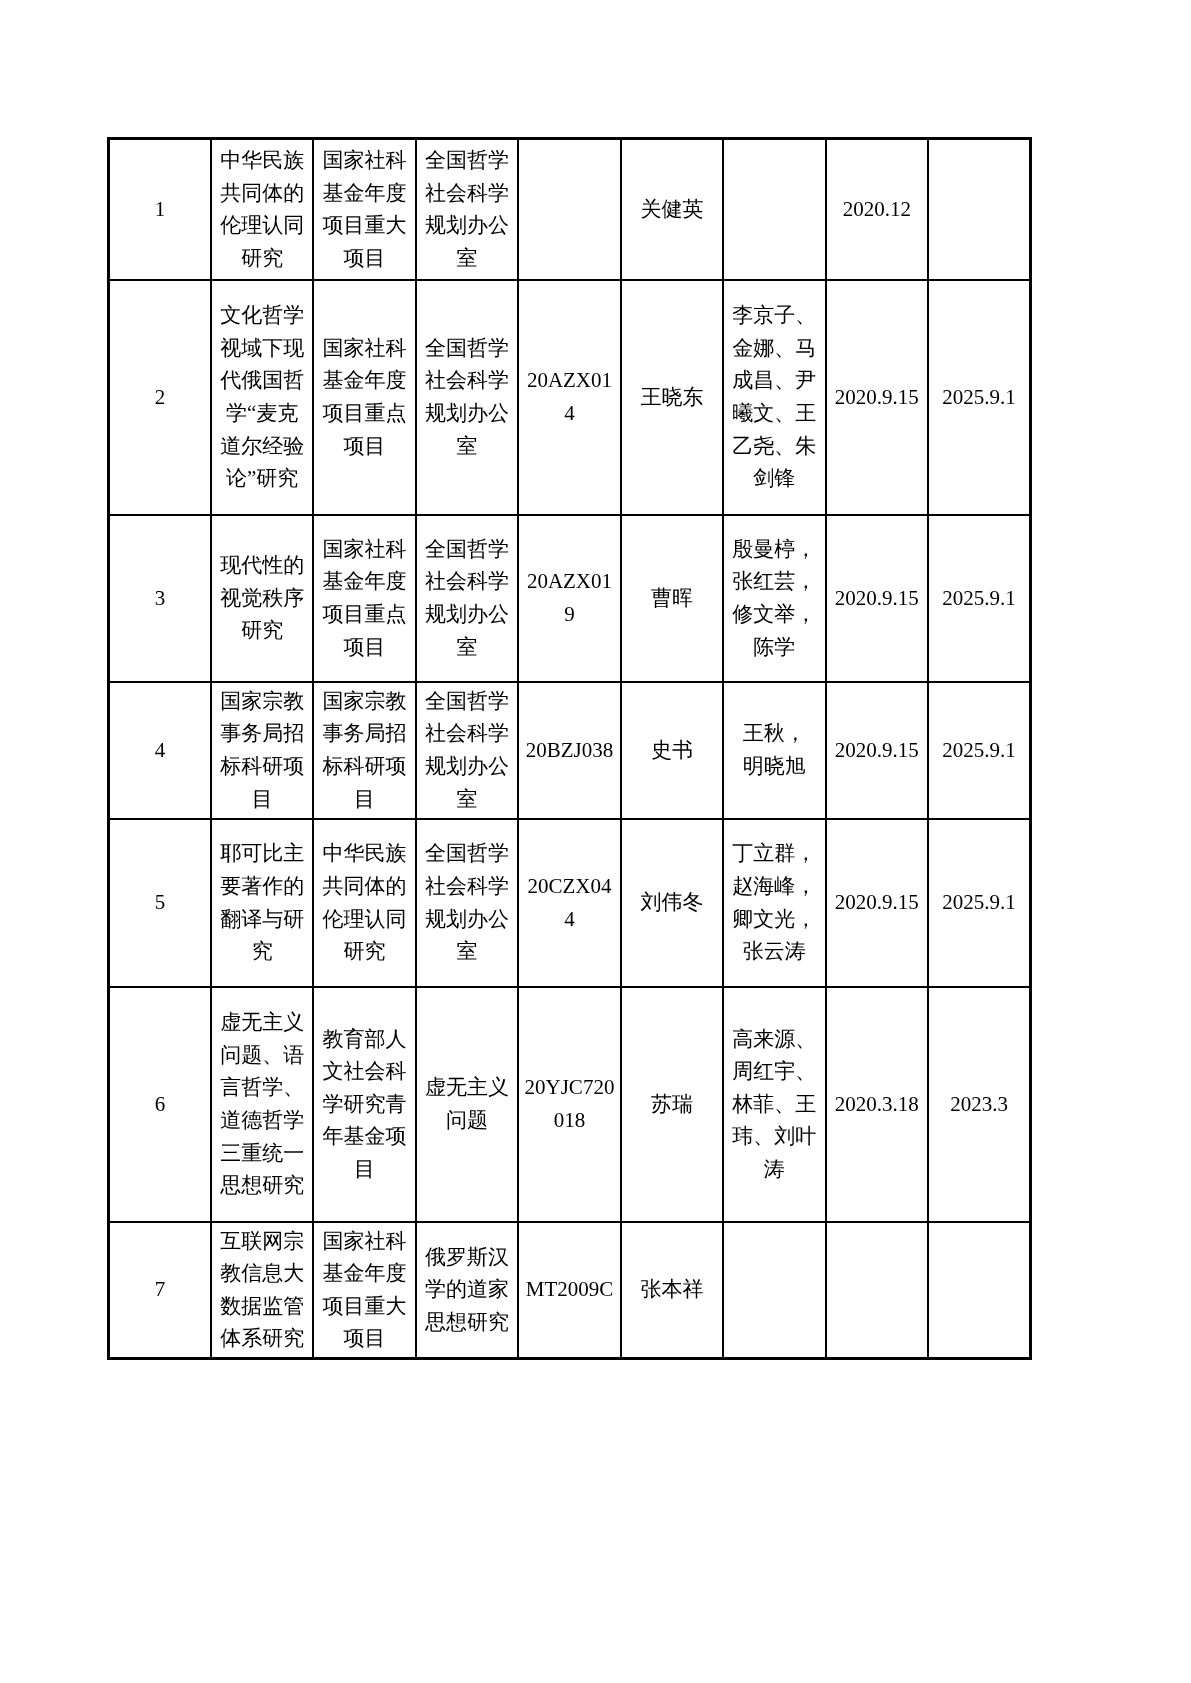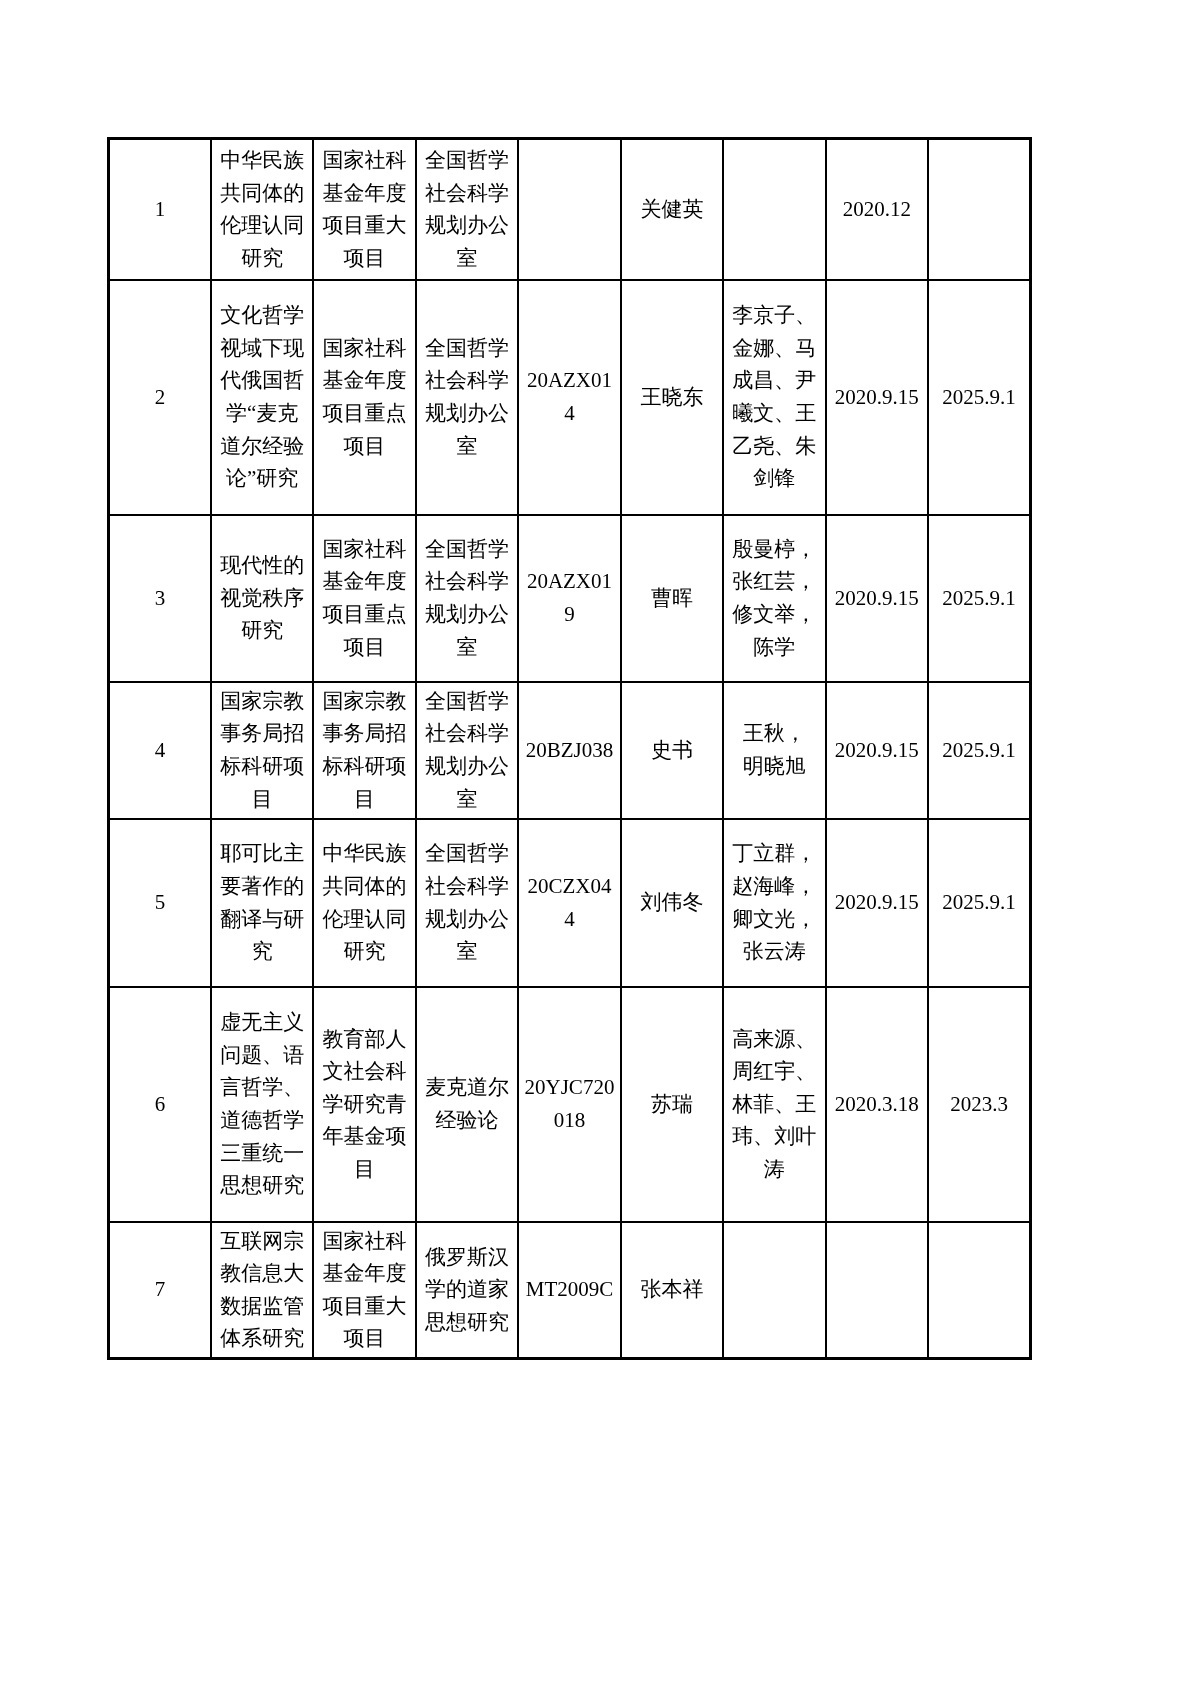--- a/index.html
+++ b/index.html
@@ -109,21 +109,21 @@
         <td>20CZX044</td>
         <td>刘伟冬</td>
         <td>丁立群，赵海峰，卿文光，张云涛</td>
         <td>2020.9.15</td>
         <td>2025.9.1</td>
       </tr>
       <tr class="r5">
         <td>6</td>
         <td>虚无主义问题、语言哲学、道德哲学三重统一思想研究</td>
         <td>教育部人文社会科学研究青年基金项目</td>
-        <td>麦克道尔经验论</td>
+        <td>虚无主义问题</td>
         <td>20YJC720018</td>
         <td>苏瑞</td>
         <td>高来源、周红宇、林菲、王玮、刘叶涛</td>
         <td>2020.3.18</td>
         <td>2023.3</td>
       </tr>
       <tr class="r6">
         <td>7</td>
         <td>互联网宗教信息大数据监管体系研究</td>
         <td>国家社科基金年度项目重大项目</td>

